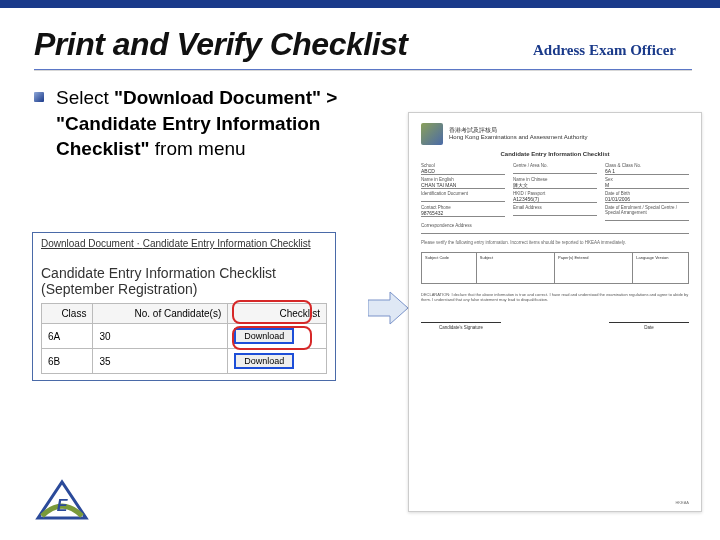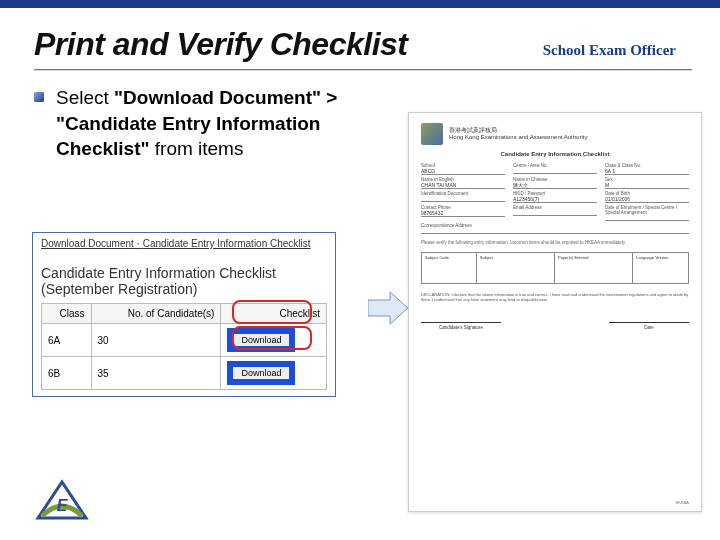--- a/index.html
+++ b/index.html
@@ -77,21 +77,21 @@
     font-size: 10px;
   }
   table.chk th, table.chk td {
     border: 1px solid #bbb;
     padding: 4px 6px;
     text-align: left;
   }
   table.chk th { background: #f5f5f5; font-weight: 400; text-align: right; }
   .dl-btn {
     display: inline-block;
-    border: 6px solid #1d4ed8;
+    border: 2px solid #1d4ed8;
     background: #eee;
     padding: 1px 8px;
     font-size: 9px;
   }
   .red-ring {
     position: absolute;
     border: 2px solid #d62828;
     border-radius: 8px;
     pointer-events: none;
   }
@@ -166,29 +166,29 @@
   }
   .corner-logo svg { width: 100%; height: 100%; }
 </style>
 </head>
 <body>
 
 <div class="topbar"></div>
 
 <div class="title-row">
   <div class="title">Print and Verify Checklist</div>
-  <div class="role">School Exam Officer</div>
+  <div class="role">Address Exam Officer</div>
 </div>
 <div class="divider"></div>
 
 <div class="content">
   <div class="bullet-row">
     <div class="bullet-icon"></div>
     <div class="bullet-text">
-      <span>Select </span><span class="strong">"Download Document" &gt; "Candidate Entry Information Checklist"</span><span> from items</span>
+      <span>Select </span><span class="strong">"Download Document" &gt; "Candidate Entry Information Checklist"</span><span> from menu</span>
     </div>
   </div>
 </div>
 
 <div class="panel-left">
   <div class="breadcrumb">
     <span>Download Document</span><span> · </span><span>Candidate Entry Information Checklist</span>
   </div>
   <div class="panel-sub">Candidate Entry Information Checklist (September Registration)</div>
   <table class="chk">

